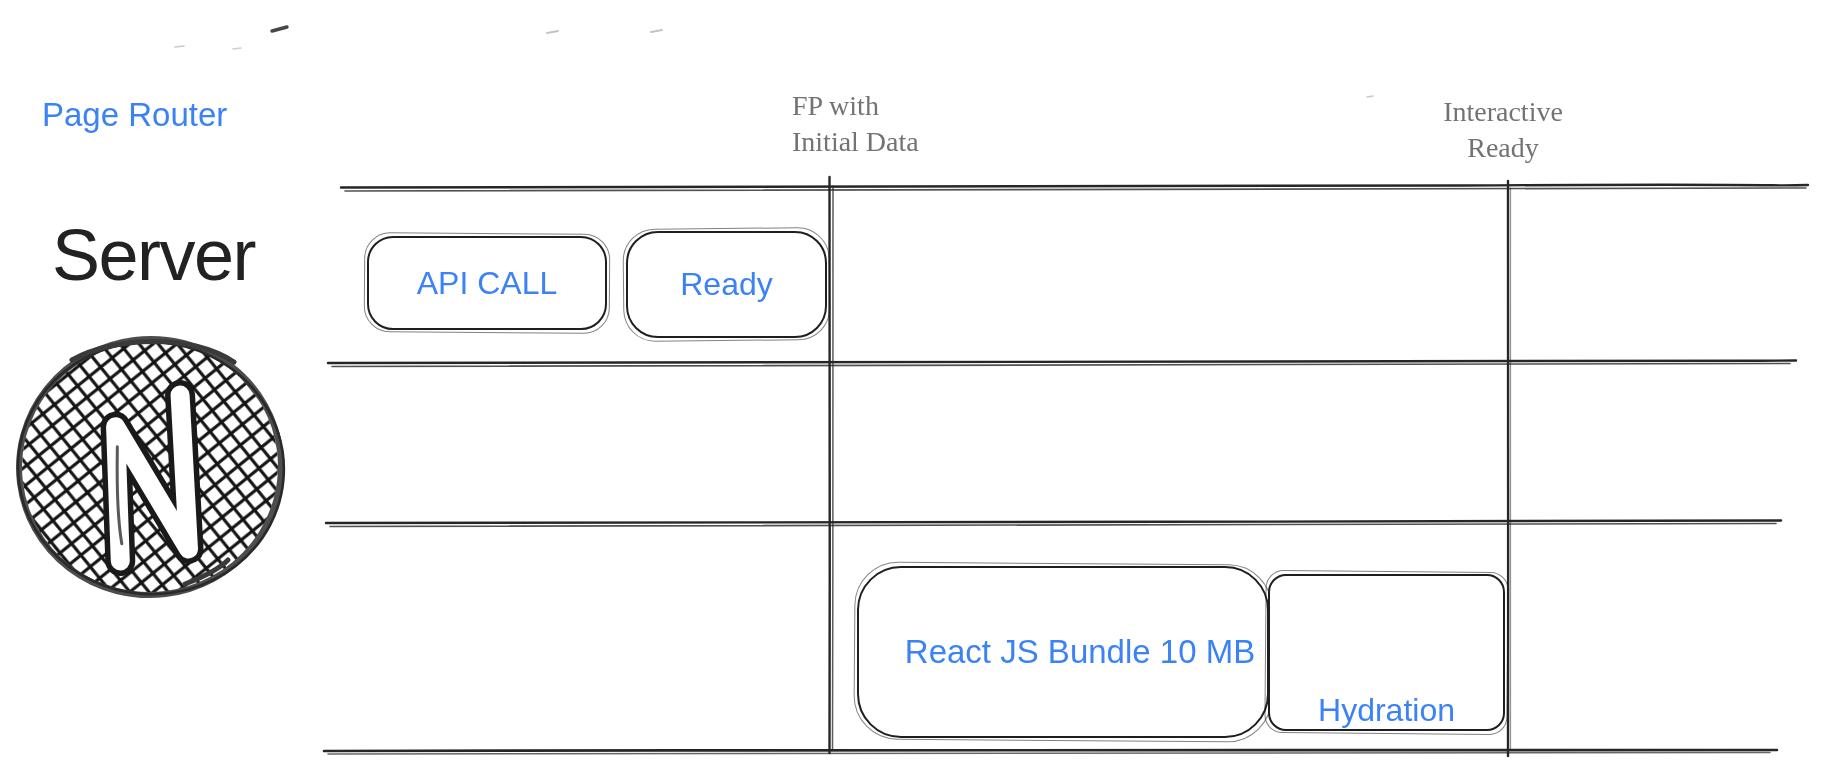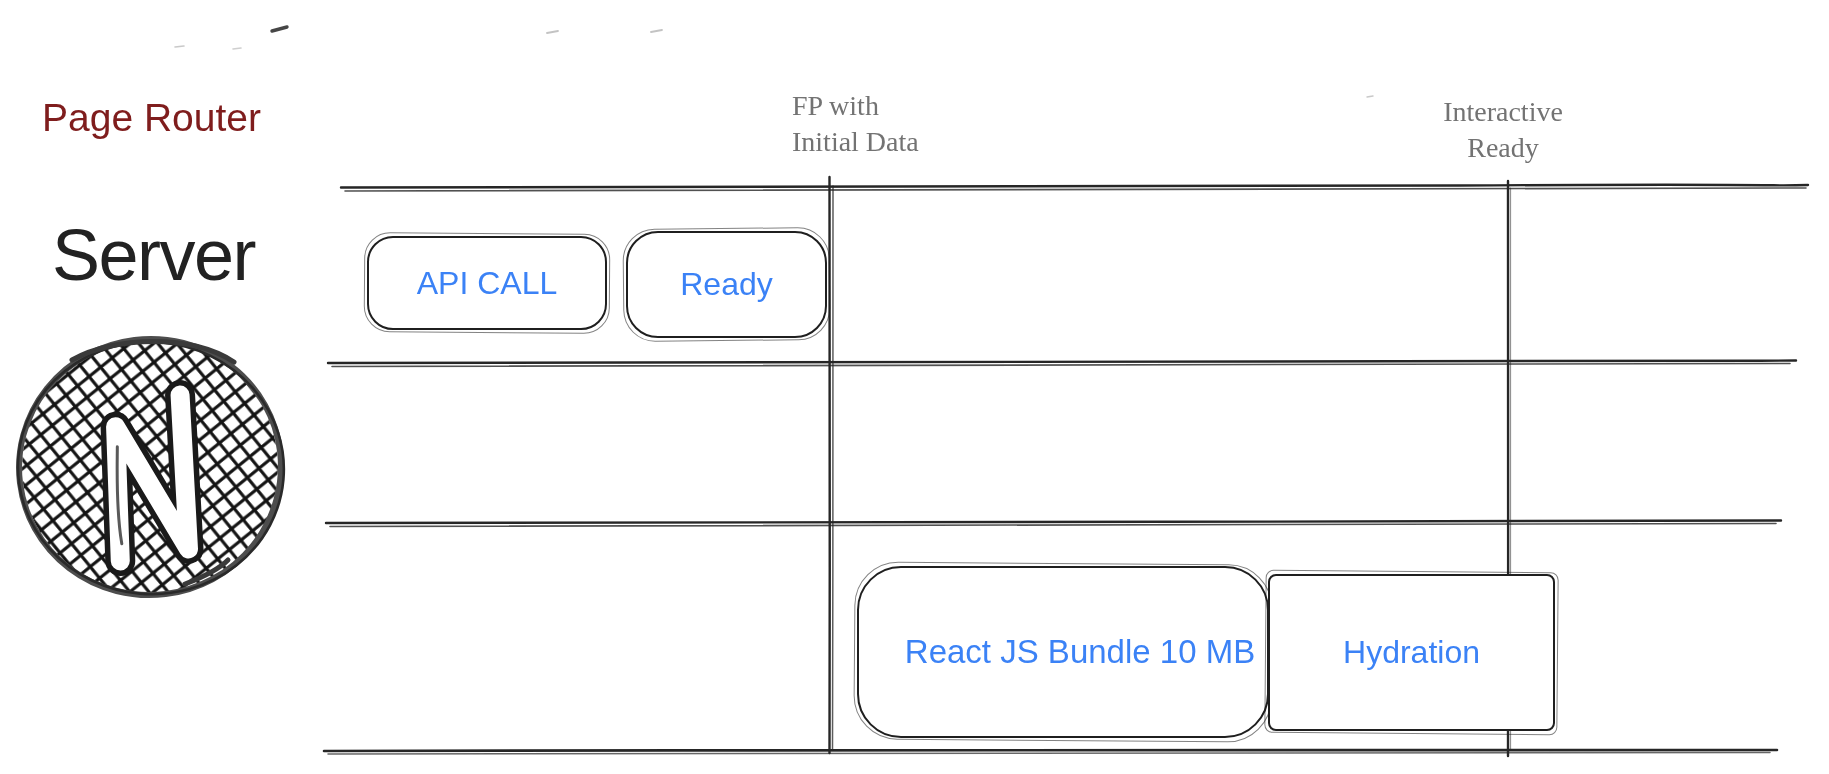--- a/index.html
+++ b/index.html
@@ -7,22 +7,22 @@
     position:relative;
     width:1829px;height:774px;
     background:#ffffff;
     font-family:"Liberation Sans","DejaVu Sans",sans-serif;
     color:#1d1d1d;
     overflow:hidden;
   }
   .abs{position:absolute;}
   .page-title{
     left:42px;top:96px;
-    font-size:39px;
-    color:#7f1d1d;
+    font-size:33px;
+    color:#3b82f6;
     white-space:nowrap;
   }
   .lane-label{
     font-size:72px;
     letter-spacing:-1.5px;
     color:#222222;
     white-space:nowrap;
   }
   .server-label{left:52px;top:214px;}
   .client-label{left:46px;top:636px;}
@@ -51,21 +51,21 @@
     position:absolute;inset:-5px;
     border:1.6px solid rgba(30,30,30,.55);
     border-radius:inherit;
     transform:rotate(.45deg);
     pointer-events:none;
   }
   .box-api{left:367px;top:236px;width:240px;height:94px;border-radius:26px;}
   .box-render{left:626px;top:231px;width:201px;height:107px;border-radius:32px;}
   .box-render::after{transform:rotate(-.6deg);}
   .box-react{left:857px;top:566px;width:412px;height:172px;border-radius:44px;font-size:33px;padding-left:34px;}
-  .box-hydration{left:1268px;top:574px;width:287px;height:157px;border-radius:8px;}
+  .box-hydration{left:1268px;top:574px;width:237px;height:157px;border-radius:18px;align-items:flex-end;}
   .box-hydration::after{transform:rotate(.5deg);}
 </style>
 </head>
 <body>
 
 <div class="canvas">
 
   <svg class="grid-svg" width="1829" height="774" viewBox="0 0 1829 774">
     <g stroke="#262626" fill="none" stroke-linecap="round">
 

